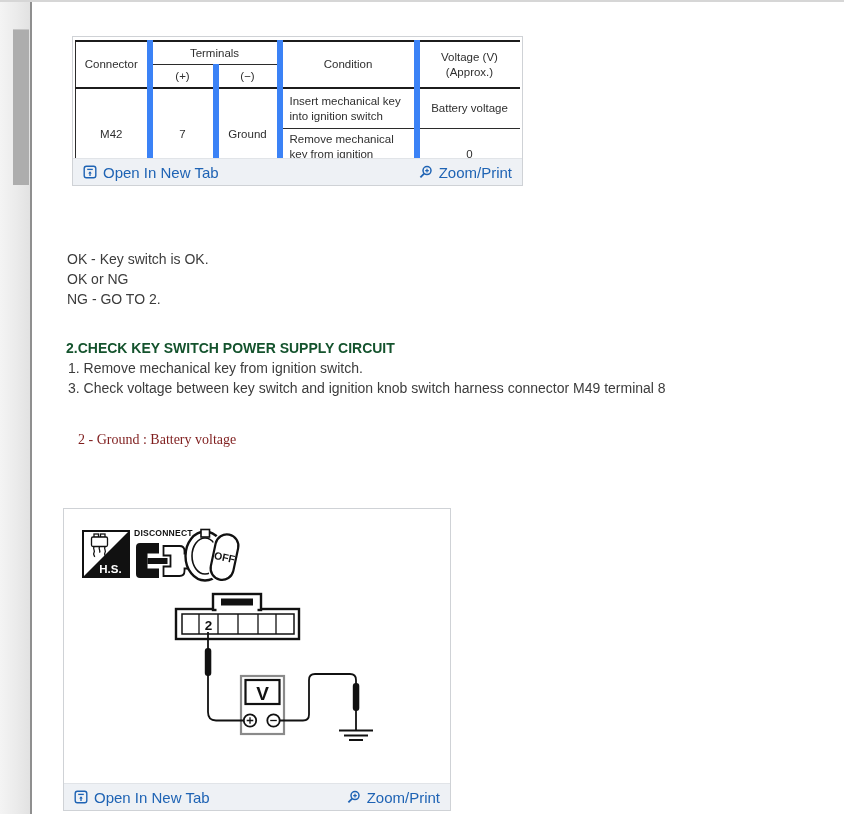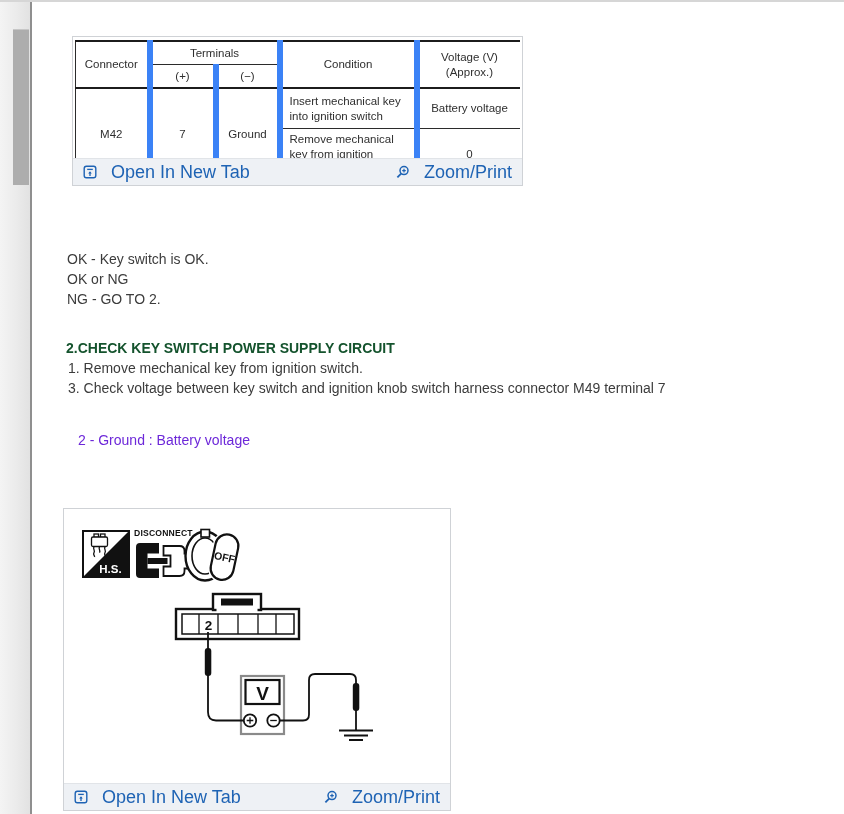--- a/index.html
+++ b/index.html
@@ -14,21 +14,21 @@
        background:linear-gradient(to right,#f4f4f4 0%,#ebebeb 55%,#e2e2e2 100%);
        border-right:2px solid #8f8f8f;box-sizing:content-box;}
   .scroll-thumb{position:absolute;left:13px;top:27px;width:16px;height:155px;
        background:#adadad;border-top:1px solid #c6c6c6;}
 
   
   .card{position:absolute;background:#fff;border:1px solid #cfd2d6;box-sizing:border-box;}
   .card-footer{position:absolute;left:0;right:0;bottom:0;height:27px;background:#eef1f5;
        border-top:1px solid #e1e4e8;display:flex;align-items:center;justify-content:space-between;
        padding:0 10px;box-sizing:border-box;}
-  .link{display:inline-flex;align-items:center;gap:14px;color:#1e63b4;font-size:18px;
+  .link{display:inline-flex;align-items:center;gap:6px;color:#1e63b4;font-size:15px;
        text-decoration:none;cursor:pointer;white-space:nowrap;}
   .link svg{display:block;}
 
   
   .table-card{left:72px;top:36px;width:451px;height:150px;}
   .spec-table{border-collapse:collapse;margin:3px 0 0 2px;table-layout:fixed;
        font-size:11.5px;color:#2f2f2f;
        border-top:2px solid #1c1c1c;border-bottom:2px solid #1c1c1c;border-left:1px solid #2b2b2b;}
   .spec-table td{border-right:6px solid #3b82f6;padding:1px 4px;line-height:1.3;}
   .spec-table td.last{border-right:none;}
@@ -41,21 +41,21 @@
   .spec-table tr.h2 td{height:20px;}
   .spec-table tr.d1 td{height:33px;}
   .spec-table tr.d2 td{height:35px;}
 
   
   .steps{position:absolute;left:64px;top:249px;font-size:14px;line-height:20px;color:#3c3c3c;}
   .steps .line{white-space:nowrap;}
   .steps .ind-a{margin-left:3px;}
   .steps .ind-b{margin-left:4px;}
   .steps .bold{font-weight:bold;color:#14532d;margin-left:2px;margin-top:29px;}
-  .spec-note{position:absolute;left:78px;top:432px;font-size:14px;color:#6d28d9;white-space:nowrap;}
+  .spec-note{position:absolute;left:78px;top:432px;font-size:14px;color:#7f1d1d;white-space:nowrap;font-family:Liberation Serif, serif;}
 
   
   .diagram-card{left:63px;top:508px;width:388px;height:303px;}
   .diagram-svg{position:absolute;left:0;top:0;}
   .diagram-svg text{font-family:"Liberation Sans", sans-serif;}
 </style>
 </head>
 <body>
 
 <div class="top-line"></div>
@@ -126,21 +126,21 @@
     </a>
   </div>
 </div>
 
 <div class="steps">
   <div class="line ind-a">OK - Key switch is OK.</div>
   <div class="line ind-a">OK or NG</div>
   <div class="line ind-a">NG - GO TO 2.</div>
   <div class="line bold">2.CHECK KEY SWITCH POWER SUPPLY CIRCUIT</div>
   <div class="line ind-b">1. Remove mechanical key from ignition switch.</div>
-  <div class="line ind-b">3. Check voltage between key switch and ignition knob switch harness connector M49 terminal 7</div>
+  <div class="line ind-b">3. Check voltage between key switch and ignition knob switch harness connector M49 terminal 8</div>
 </div>
 
 <div class="spec-note">2 - Ground : Battery voltage</div>
 
 <div class="card diagram-card">
   <svg class="diagram-svg" width="386" height="274" viewBox="0 0 386 274">
 
     <g>
       <rect x="19" y="22" width="46" height="46" fill="#fff" stroke="#111" stroke-width="2"></rect>
       <path d="M65,22 L65,68 L19,68 Z" fill="#111"></path>

